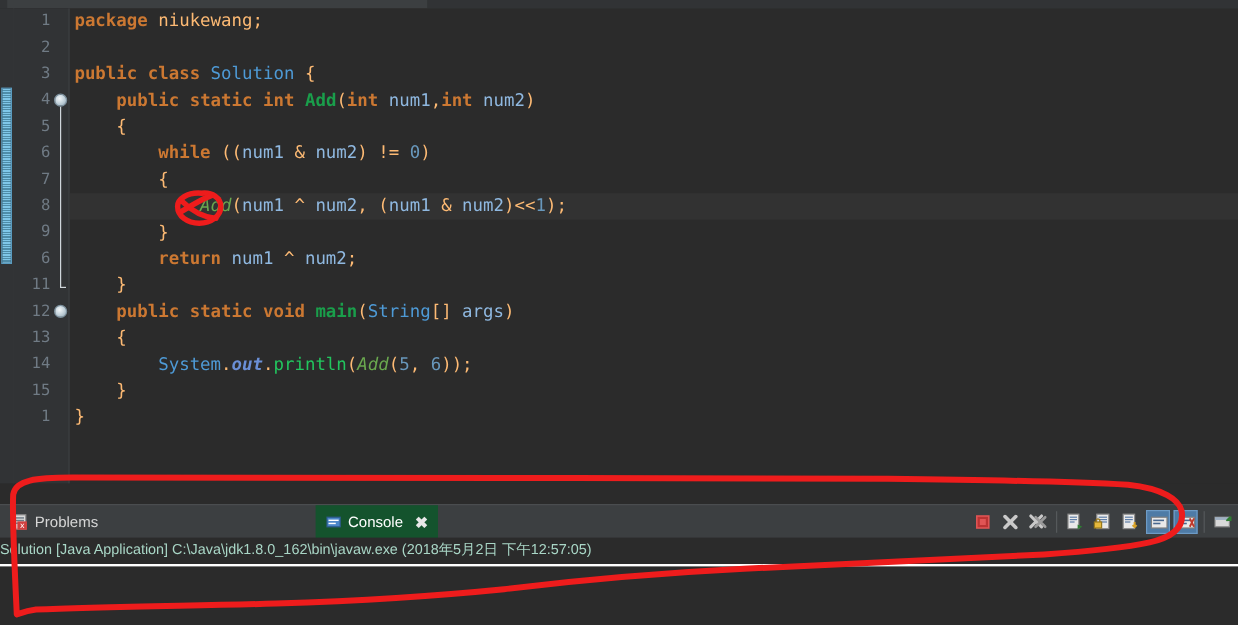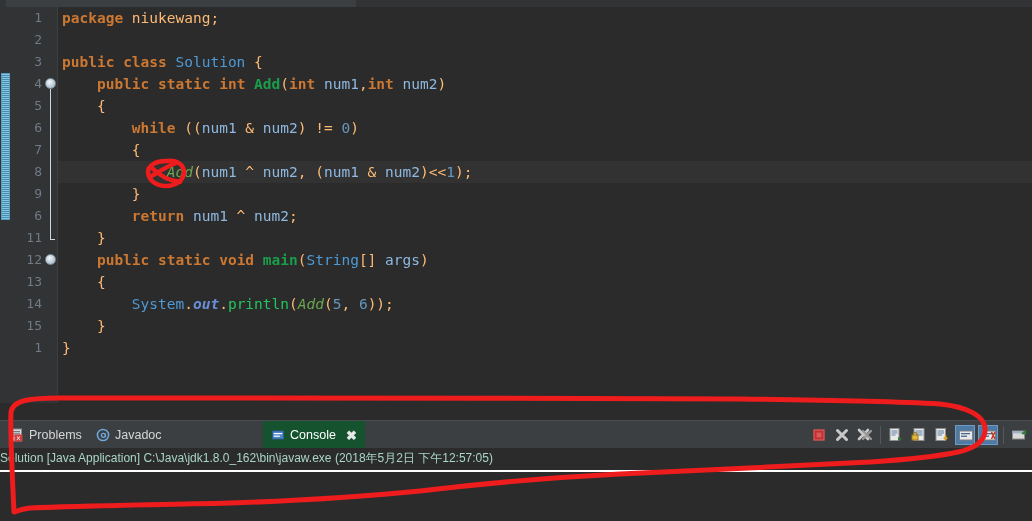--- a/index.html
+++ b/index.html
@@ -221,30 +221,20 @@
             <rect x="3" y="3" width="7" height="1.2" fill="#6f7a85"></rect>
             <rect x="3" y="5.2" width="7" height="1.2" fill="#6f7a85"></rect>
             <rect x="3" y="7.4" width="5" height="1.2" fill="#6f7a85"></rect>
             <rect x="4.5" y="6.5" width="8" height="7" fill="#d04040"></rect>
             <text x="8.5" y="12.4" font-size="6.5" fill="#fff" text-anchor="middle" font-family="DejaVu Sans, sans-serif">x</text>
           </svg>
         </span>
         <span>Problems</span>
       </div>
 
-      <div class="tab" style="left:88px;">
-        <span class="tab-ico">
-          <svg width="14" height="14" viewBox="0 0 14 14">
-            <circle cx="7" cy="7" r="5.6" fill="none" stroke="#6fa8dc" stroke-width="1.5"></circle>
-            <circle cx="7.4" cy="7.3" r="2" fill="none" stroke="#6fa8dc" stroke-width="1.3"></circle>
-            <path d="M9.4 5.6 L9.4 9.1" stroke="#6fa8dc" stroke-width="1.3" fill="none"></path>
-          </svg>
-        </span>
-        <span>Javadoc</span>
-      </div>
 
 
       <div class="tab active" style="left:263px;">
         <span class="tab-ico">
           <svg width="14" height="14" viewBox="0 0 14 14">
             <rect x="1.5" y="3" width="11" height="8" fill="#4a86c8" stroke="#2e5b8c"></rect>
             <rect x="2.8" y="5" width="8.4" height="1.2" fill="#ffffff"></rect>
             <rect x="2.8" y="7.6" width="6" height="1.2" fill="#ffffff"></rect>
           </svg>
         </span>

